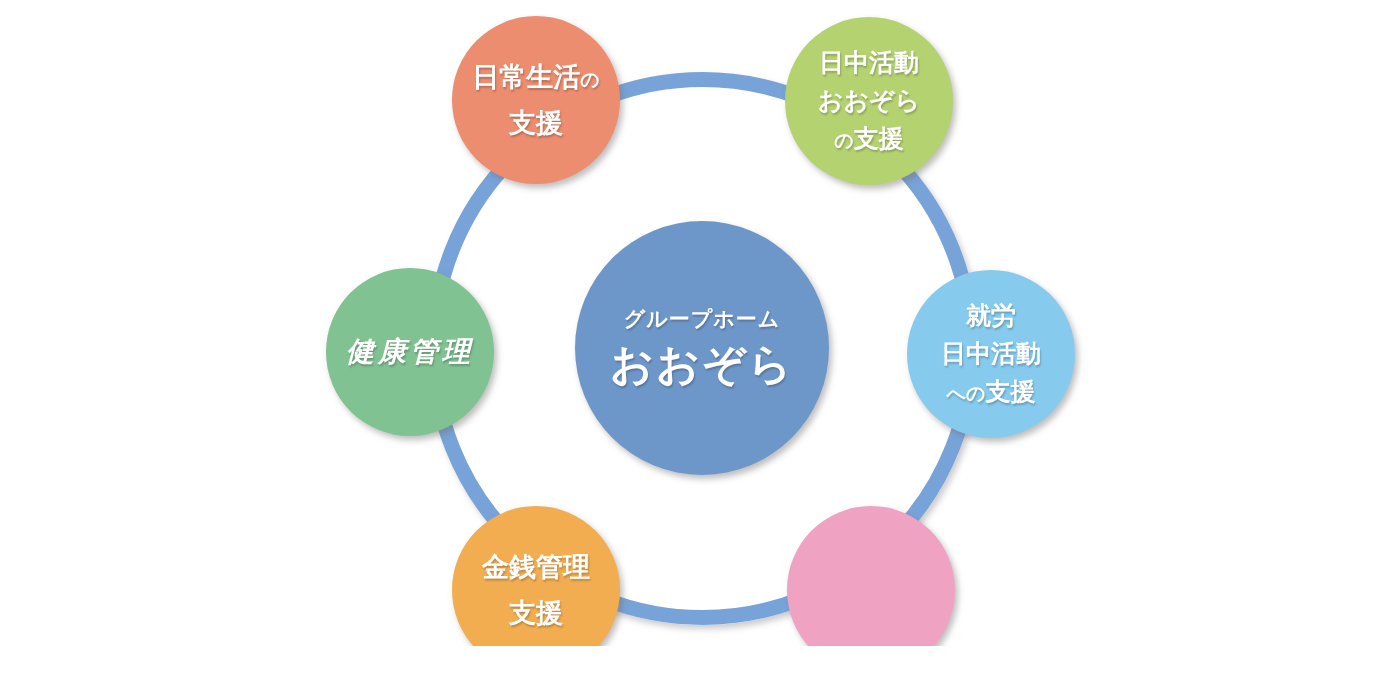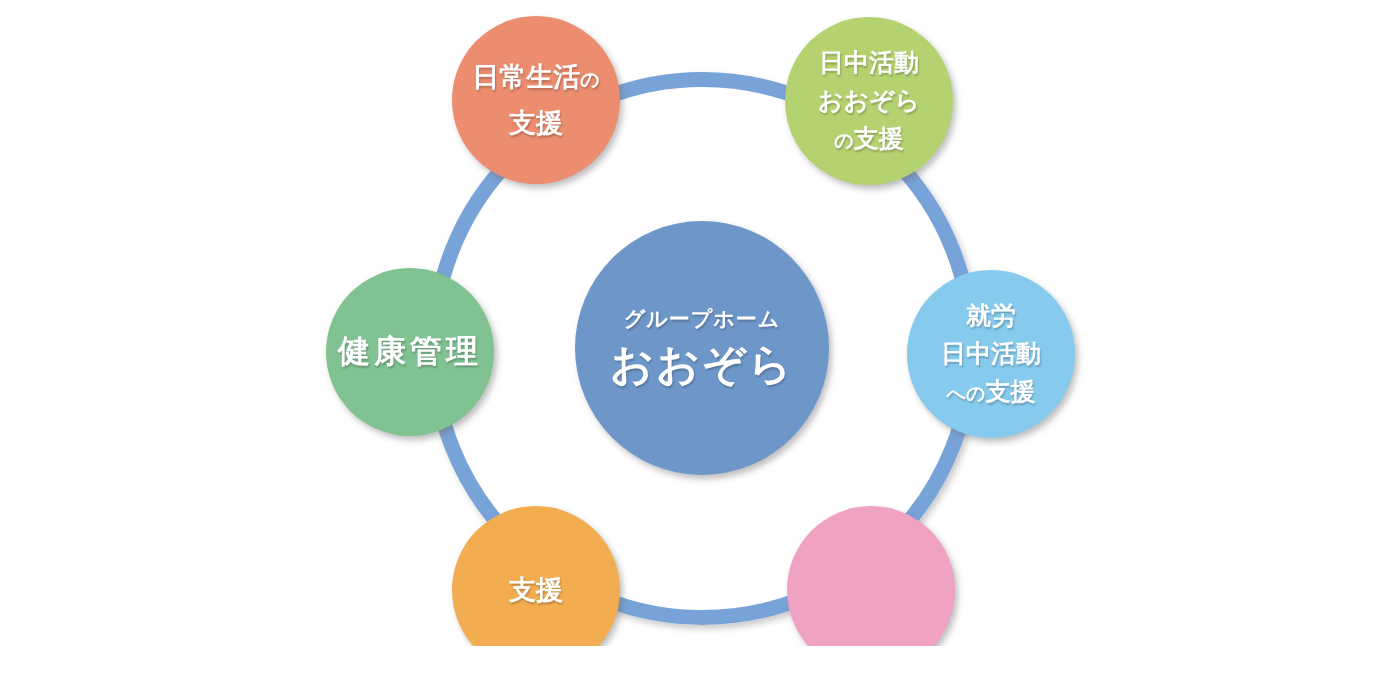--- a/index.html
+++ b/index.html
@@ -65,21 +65,21 @@
   .c-social  { left: 785px; top: 17px;  background: var(--c-social, #b5d271); }
   .c-health  { left: 326px; top: 268px; background: var(--c-health, #80c292); }
   .c-work    { left: 907px; top: 270px; background: var(--c-work, #86cbee); }
   .c-money   { left: 452px; top: 506px; background: var(--c-money, #f2ad50); }
   .c-consult { left: 787px; top: 506px; background: var(--c-consult, #f0a2c3); }
 
   .label-line { display: block; }
   .sz-lg  { font-size: 27px; line-height: 44px; }
   .sz-md  { font-size: 25px; line-height: 38px; }
   .sz-sm  { font-size: 19px; }
-  .c-health .label-line { font-size: 32px; letter-spacing: 4px; }
+  .c-health .label-line { font-size: 28px; letter-spacing: 4px; font-style: italic; }
   .c-consult .label-line { font-size: 28px; letter-spacing: 8px; line-height: 50px; padding-left: 8px; }
   .c-money .label-line { font-size: 27px; line-height: 46px; }
 </style>
 </head>
 <body>
 
 <div class="stage">
 
   <div class="ring"></div>
 
@@ -98,20 +98,21 @@
     <span class="label-line">健康管理</span>
   </div>
 
   <div class="circle satellite c-work">
     <span class="label-line sz-md">就労</span>
     <span class="label-line sz-md">日中活動</span>
     <span class="label-line sz-md"><span class="sz-sm">への</span><span>支援</span></span>
   </div>
 
   <div class="circle satellite c-money">
+    <span class="label-line">金銭管理</span>
     <span class="label-line">支援</span>
   </div>
 
   <div class="circle satellite c-consult">
   </div>
 
   <div class="circle center-circle">
     <span class="label-line line1">グループホーム</span>
     <span class="label-line line2">おおぞら</span>
   </div>

